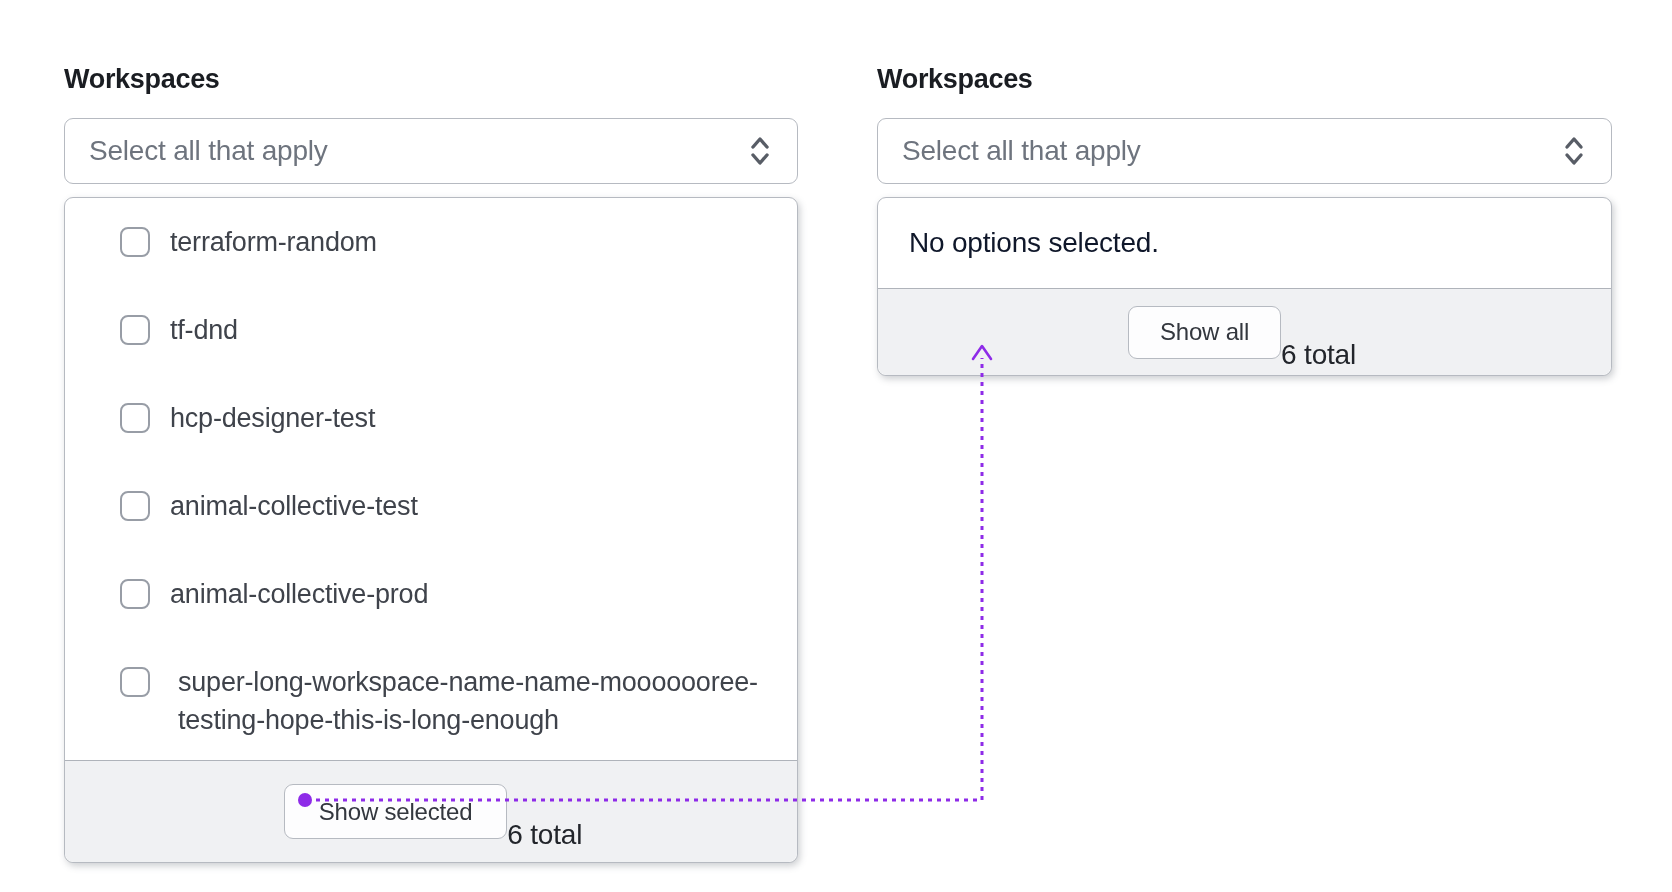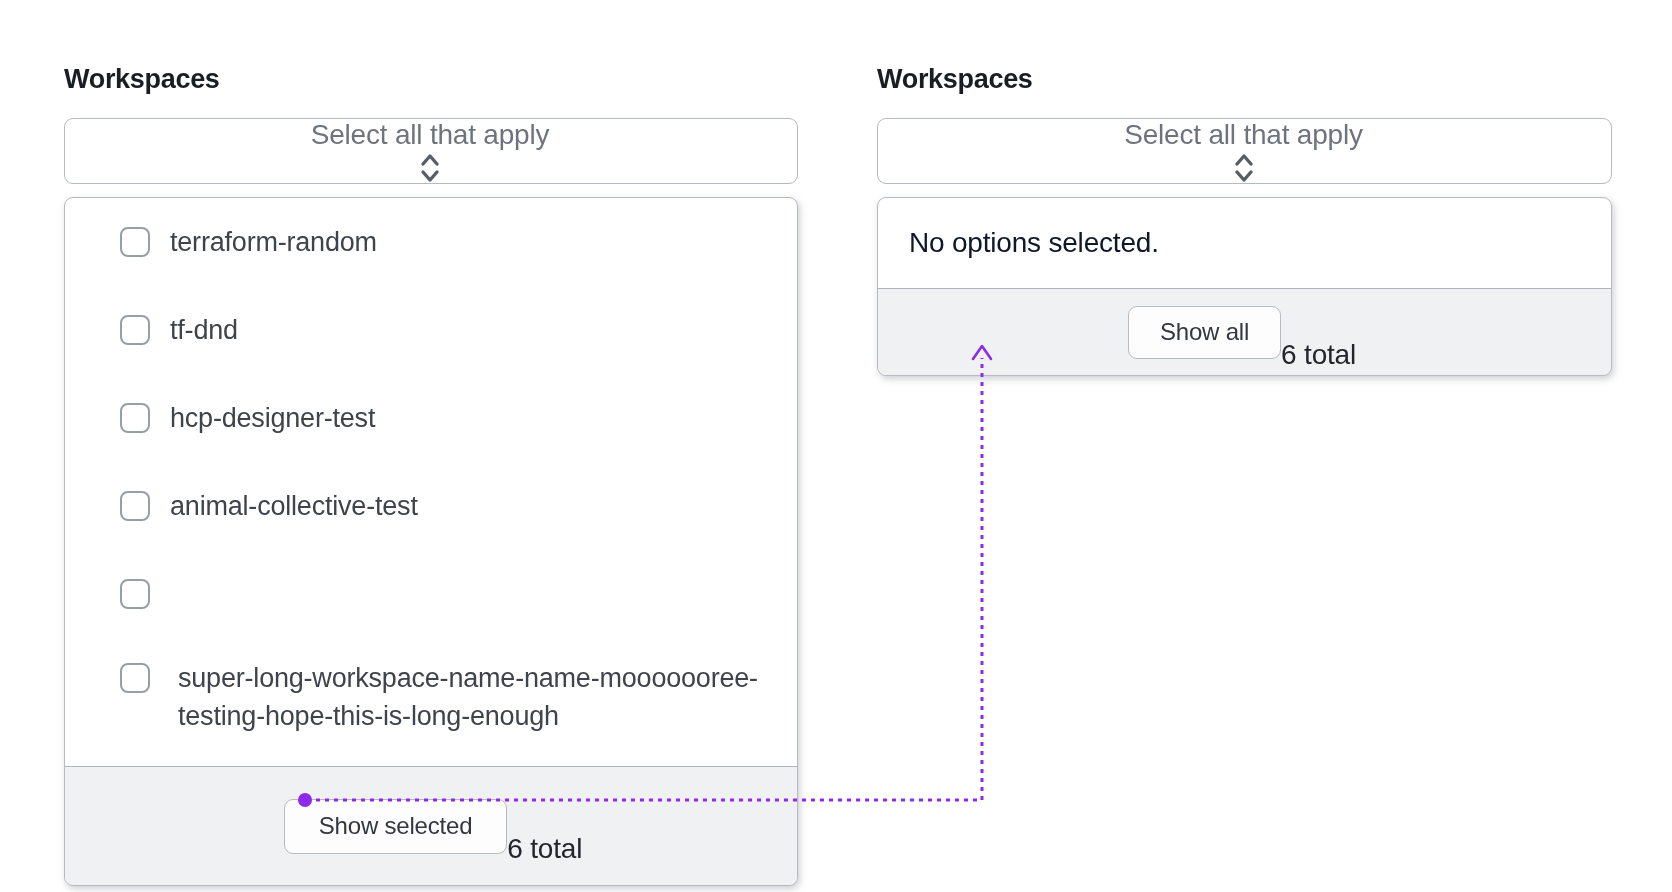--- a/index.html
+++ b/index.html
@@ -18,21 +18,21 @@
   .field-label {
     font-size: 27px; line-height: 30px; font-weight: 700;
     color: #1a1d22; letter-spacing: -0.3px;
   }
 
   .trigger {
     margin-top: 24px; height: 66px; width: 100%;
     background: #ffffff;
     border: 1.5px solid #b6bac1; border-radius: 9px;
     display: flex; align-items: center; justify-content: space-between;
-    padding: 0 26px 0 24px; cursor: pointer; flex-direction: column;
+    padding: 0 26px 0 24px; cursor: pointer;
   }
   .trigger .placeholder {
     font-size: 28px; color: #6e747e; letter-spacing: -0.2px;
   }
   .caret { width: 22px; height: 30px; flex: 0 0 auto; }
 
   .panel {
     margin-top: 13px; width: 100%;
     background: #ffffff;
     border: 1.5px solid #b6bac1; border-radius: 9px;
@@ -41,39 +41,39 @@
 
   
   .option-list {
     list-style: none;
     padding: 25px 24px 21px 34px;
   }
   .option-row {
     display: flex; align-items: flex-start; gap: 20px;
     margin-bottom: 50px; cursor: pointer; padding-left: 21px;
   }
-  .option-row:last-child { margin-bottom: 10px; gap: 28px; }
+  .option-row:last-child { margin-bottom: 0; gap: 28px; }
   .cb {
     appearance: none; -webkit-appearance: none;
     width: 30px; height: 30px; flex: 0 0 auto; margin-top: 4px;
     background: #ffffff; border: 2px solid #989da6; border-radius: 8px;
     cursor: pointer;
   }
   .option-label {
     font-size: 27px; line-height: 38px; color: #3f434b; letter-spacing: -0.2px;
     word-break: break-word;
   }
 
   .panel-footer {
     border-top: 1.5px solid #afb3ba;
     background: #f0f1f3;
     border-radius: 0 0 9px 9px;
     display: flex; align-items: center; justify-content: center;
   }
-  .panel-footer.left-footer  { height: 119px; padding: 0 22px 0 26px; }
+  .panel-footer.left-footer  { height: 102px; padding: 0 22px 0 26px; }
   .panel-footer.right-footer { height: 87px; padding: 0 30px 0 25px; }
 
   .footer-btn {
     font-family: inherit;
     background: #fdfdfe; border: 1.5px solid #b6bac1; border-radius: 9px;
     font-size: 24px; color: #33373e; letter-spacing: -0.2px;
     cursor: pointer;
   }
   .left-footer  .footer-btn { height: 55px; padding: 0 34px; }
   .right-footer .footer-btn { height: 53px; padding: 0 31px; }
@@ -129,20 +129,21 @@
     <span class="option-label">hcp-designer-test</span>
   </li>
 
   <li class="option-row">
     <input type="checkbox" class="cb" style="">
     <span class="option-label">animal-collective-test</span>
   </li>
 
   <li class="option-row">
     <input type="checkbox" class="cb" style="">
+    <span class="option-label">animal-collective-prod</span>
   </li>
 
   <li class="option-row">
     <input type="checkbox" class="cb" style="">
     <span class="option-label">super-long-workspace-name-name-mooooooree-testing-hope-this-is-long-enough</span>
   </li>
 </ul>
       <div class="panel-footer left-footer">
         <button class="footer-btn">Show selected</button>
         <span class="total">6 total</span>

